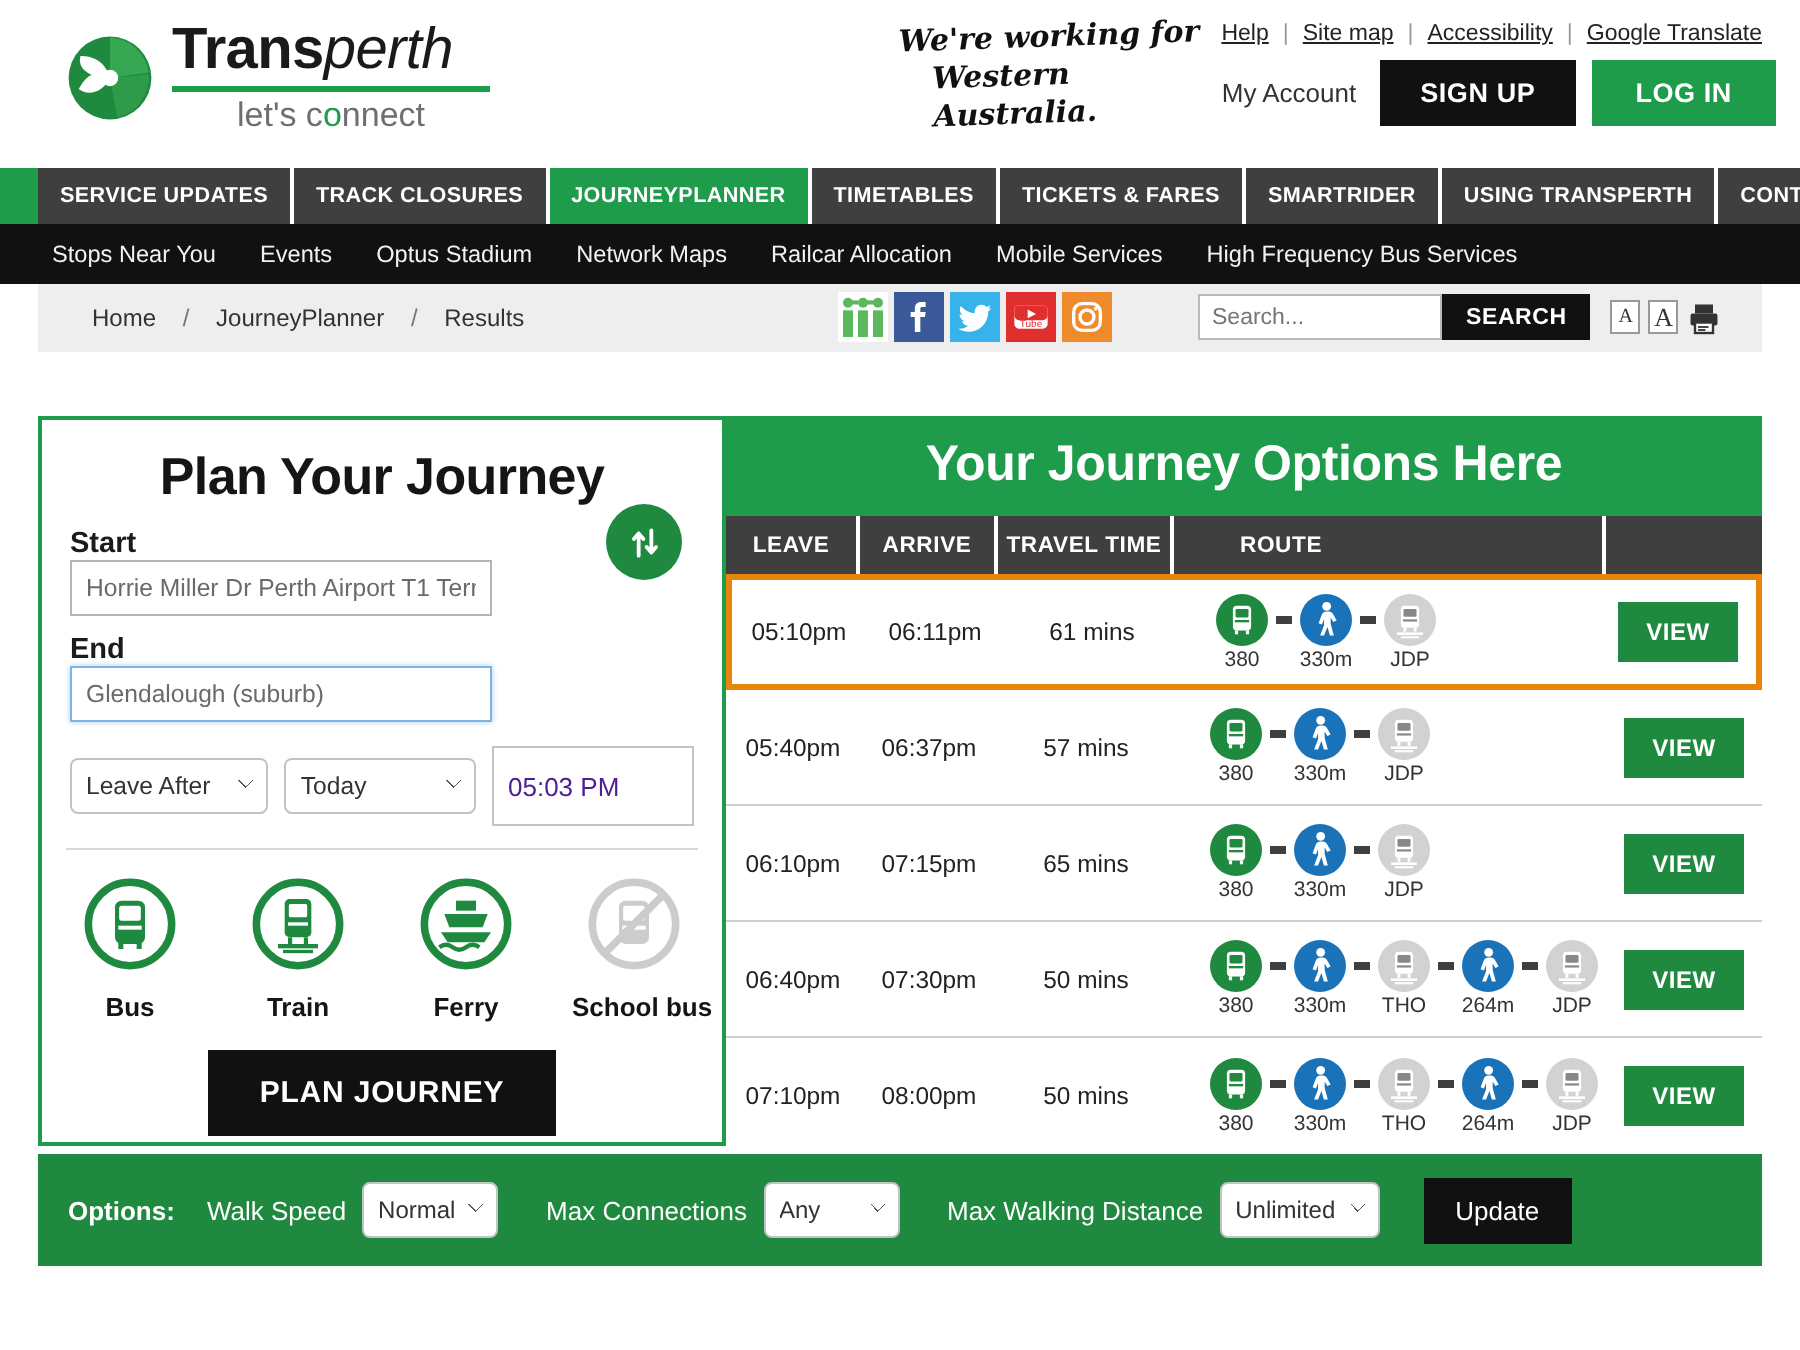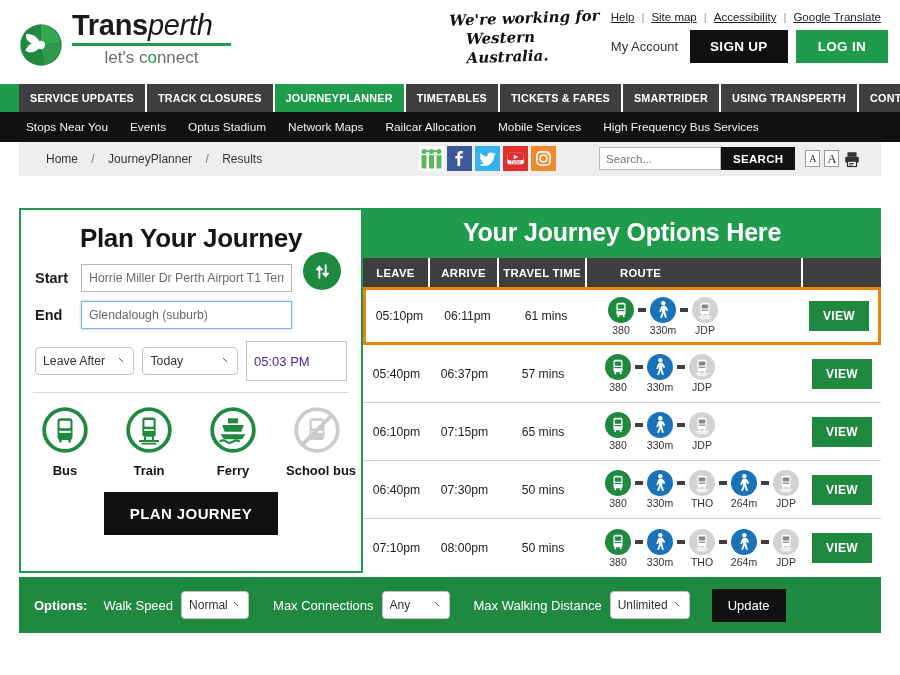--- a/index.html
+++ b/index.html
@@ -11,22 +11,22 @@
     overflow: hidden;
   }
 
   
   .header {
     position: relative;
     height: 84px;
     background: #ffffff;
   }
   .logo-wrap {
-    position: absolute; left: 18px; top: 8px;
-    display: flex; align-items: flex-end;
+    position: absolute; left: 32px; top: 8px;
+    display: flex; align-items: center;
   }
   .logo-mark { width: 46px; height: 46px; margin-top: 2px; }
   .logo-text-block { margin-left: 8px; }
   .logo-word {
     font-size: 29px; line-height: 34px; color: #1a1a1a;
     letter-spacing: -0.3px; white-space: nowrap;
   }
   .logo-word b { font-weight: bold; }
   .logo-word i { font-style: italic; font-weight: normal; }
   .logo-rule {
@@ -144,22 +144,23 @@
   .plan {
     width: 344px; background: #fff; border: 2px solid #1f9c4b;
     padding: 8px 0 0 0;
     height: 365px;
   }
   .plan-title {
     text-align: center; font-size: 26px; font-weight: bold; color: #151515;
     letter-spacing: -0.3px; margin: 5px 0 10px 0;
   }
   .row-field {
-    display: flex; align-items: center; padding: 0 14px; margin-bottom: 9px;
+    display: flex; padding: 0 14px; margin-bottom: 9px;
     position: relative;
+    flex-direction: column;
   }
   .fl { width: 46px; font-size: 14.5px; font-weight: bold; color: #1b1b1b; }
   .tin {
     width: 211px; height: 28px; border: 1px solid #b5b5b5; background: #fff;
     font-size: 12.3px; color: #6a6a6a; padding: 0 7px; outline: none;
     font-family: "Liberation Sans", sans-serif;
   }
   .tin.focus { border: 1px solid #7fb3e3; box-shadow: 0 0 3px #aaccee; color:#6a6a6a; }
   .swapbtn {
     position: absolute; right: 20px; top: -12px;

